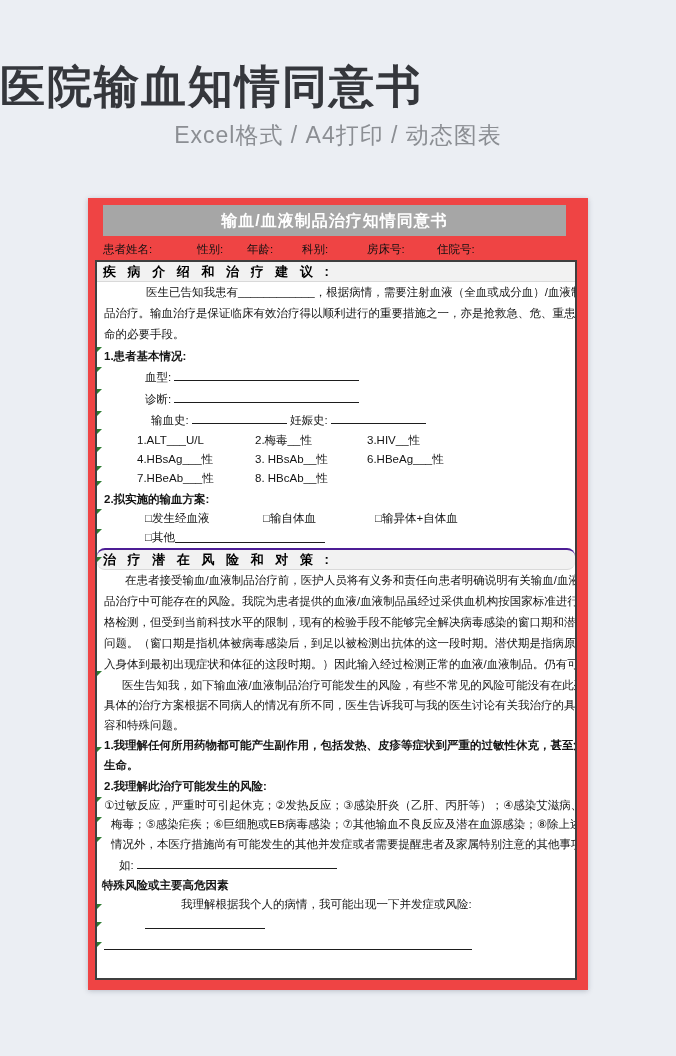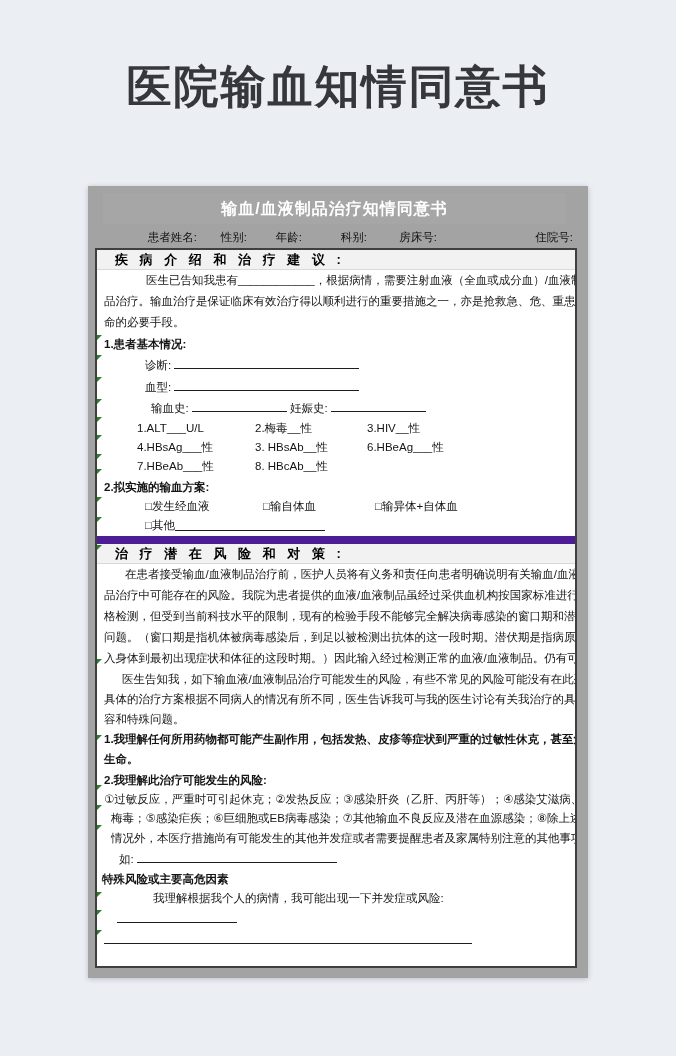--- a/index.html
+++ b/index.html
@@ -8,58 +8,58 @@
     background:#ebeef3;
     font-family:"Liberation Sans","DejaVu Sans",sans-serif;
     color:#1a1a1a;
     -webkit-font-smoothing:antialiased;
   }
   .canvas{position:relative;width:676px;height:1056px;overflow:hidden;background:#ebeef3;}
 
   
   .hero-title{
     position:absolute;top:60px;left:0;width:100%;
-    text-align:center;font-size:45px;font-weight:900;
+    font-size:45px;font-weight:900;
     color:#35373c;letter-spacing:2px;line-height:1.2;
   }
   .hero-sub{
     position:absolute;top:120px;left:0;width:100%;
     text-align:center;font-size:23px;font-weight:400;
     color:#8b8e93;letter-spacing:1px;
   }
 
   
   .sheet{
-    position:absolute;left:88px;top:186px;width:500px;height:792px;
-    background:#a3a3a3;
+    position:absolute;left:88px;top:198px;width:500px;height:792px;
+    background:#ef4444;
     box-shadow:0 1px 5px rgba(60,70,90,.28);
   }
   .titlebar{
     position:absolute;left:15px;top:7px;width:463px;height:31px;
     background:#a6a6a6;color:#ffffff;
     font-size:16px;font-weight:bold;letter-spacing:1px;
     text-align:center;line-height:31px;
   }
   .patient-row{
     position:absolute;left:15px;top:41px;width:470px;height:20px;
-    display:flex;font-size:11.5px;line-height:20px;color:#111;white-space:nowrap;text-align:right;
+    display:flex;font-size:11.5px;line-height:20px;color:#111;white-space:nowrap;
   }
   .pf0{width:94px}.pf1{width:50px}.pf2{width:55px}.pf3{width:65px}.pf4{width:70px}.pf5{flex:1}
 
   .tbl{
     position:absolute;left:7px;top:62px;width:482px;height:720px;
     box-sizing:border-box;border:2px solid #3f3f3f;
     background:#fff;font-size:11.5px;color:#141414;overflow:hidden;
   }
   .sec-h{
     background:#f2f2f2;border-bottom:1px solid #d9d9d9;
     font-size:13px;font-weight:bold;letter-spacing:4px;
-    padding:2px 18px 1px;line-height:16px;color:#000;
-  }
-  .sec-h.thick-top{border-top:8px solid #4c1d95;}
+    padding:2px 6px 1px;line-height:16px;color:#000;
+  }
+  .sec-h.thick-top{border-top:2px solid #4c1d95;border-radius:8px;}
   .ln{line-height:19.5px;padding:0 7px;white-space:nowrap;overflow:hidden;}
   .p1 .ln{line-height:21px;}
   .p2 .ln{line-height:20px;}
   .ind-long{text-indent:42px;}
   .ind-2em{text-indent:21px;}
   .ind-3em{text-indent:18px;}
   .b{font-weight:bold;}
   .sub-h{font-weight:bold;line-height:20px;padding:1px 7px 0;}
   .field{padding-left:48px;line-height:19.5px;}
   .field-wide{padding-left:54px;line-height:19.5px;}
@@ -70,34 +70,35 @@
   .blank{display:inline-block;border-bottom:1px solid #1d1d1d;height:14px;vertical-align:baseline;}
   .bl-185{width:185px}.bl-95{width:95px}.bl-150{width:150px}.bl-200{width:200px}.bl-120{width:120px}
   .risks .ln{line-height:19.5px;}
   .risk-cont{padding-left:14px;}
   .risk-other{padding-left:22px;line-height:17px;}
   .divider-thin{border-top:1px solid #4a4a4a;}
   .blankrow{padding:0 7px;line-height:19px;}
   .blankrow .blank{width:368px;}
   .item3{line-height:18px;padding:1px 7px 0;}
   .special-h{font-weight:bold;line-height:18px;padding:0 5px;}
-  .special-p{line-height:20px;padding:0 20px;text-indent:36px;}
+  .special-p{line-height:20px;padding:0 20px;text-indent:36px;margin-left:28px;}
 
   
   .flag{
     position:absolute;left:9px;width:0;height:0;
     border-top:5px solid #2e7d32;border-right:5px solid transparent;
   }
 </style>
 </head>
 <body>
 
 <div class="canvas">
 
   <div class="hero-title">医院输血知情同意书</div>
+  <div class="hero-sub">Excel格式 / A4打印 / 动态图表</div>
 
   <div class="sheet">
 
     <div class="titlebar">输血/血液制品治疗知情同意书</div>
 
     <div class="patient-row">
       <span class="pf0">患者姓名:</span>
       <span class="pf1">性别:</span>
       <span class="pf2">年龄:</span>
       <span class="pf3">科别:</span>
@@ -109,25 +110,25 @@
 
       <div class="sec-h">疾 病 介 绍 和 治 疗 建 议 :</div>
       <div class="p1">
         <div class="ln ind-long">医生已告知我患有____________，根据病情，需要注射血液（全血或成分血）/血液制</div>
         <div class="ln">品治疗。输血治疗是保证临床有效治疗得以顺利进行的重要措施之一，亦是抢救急、危、重患者生</div>
         <div class="ln">命的必要手段。</div>
       </div>
       <div class="sub-h">1.患者基本情况:</div>
 
       <div class="field">
+        <span>血型:</span>
+        <span class="blank bl-185"></span>
+      </div>
+      <div class="field">
         <span>诊断:</span>
-        <span class="blank bl-185"></span>
-      </div>
-      <div class="field">
-        <span>血型:</span>
         <span class="blank bl-185"></span>
       </div>
       <div class="field-wide">
         <span>输血史:</span>
         <span class="blank bl-95"></span>
         <span>妊娠史:</span>
         <span class="blank bl-95"></span>
       </div>
 
       <div class="labrow">

